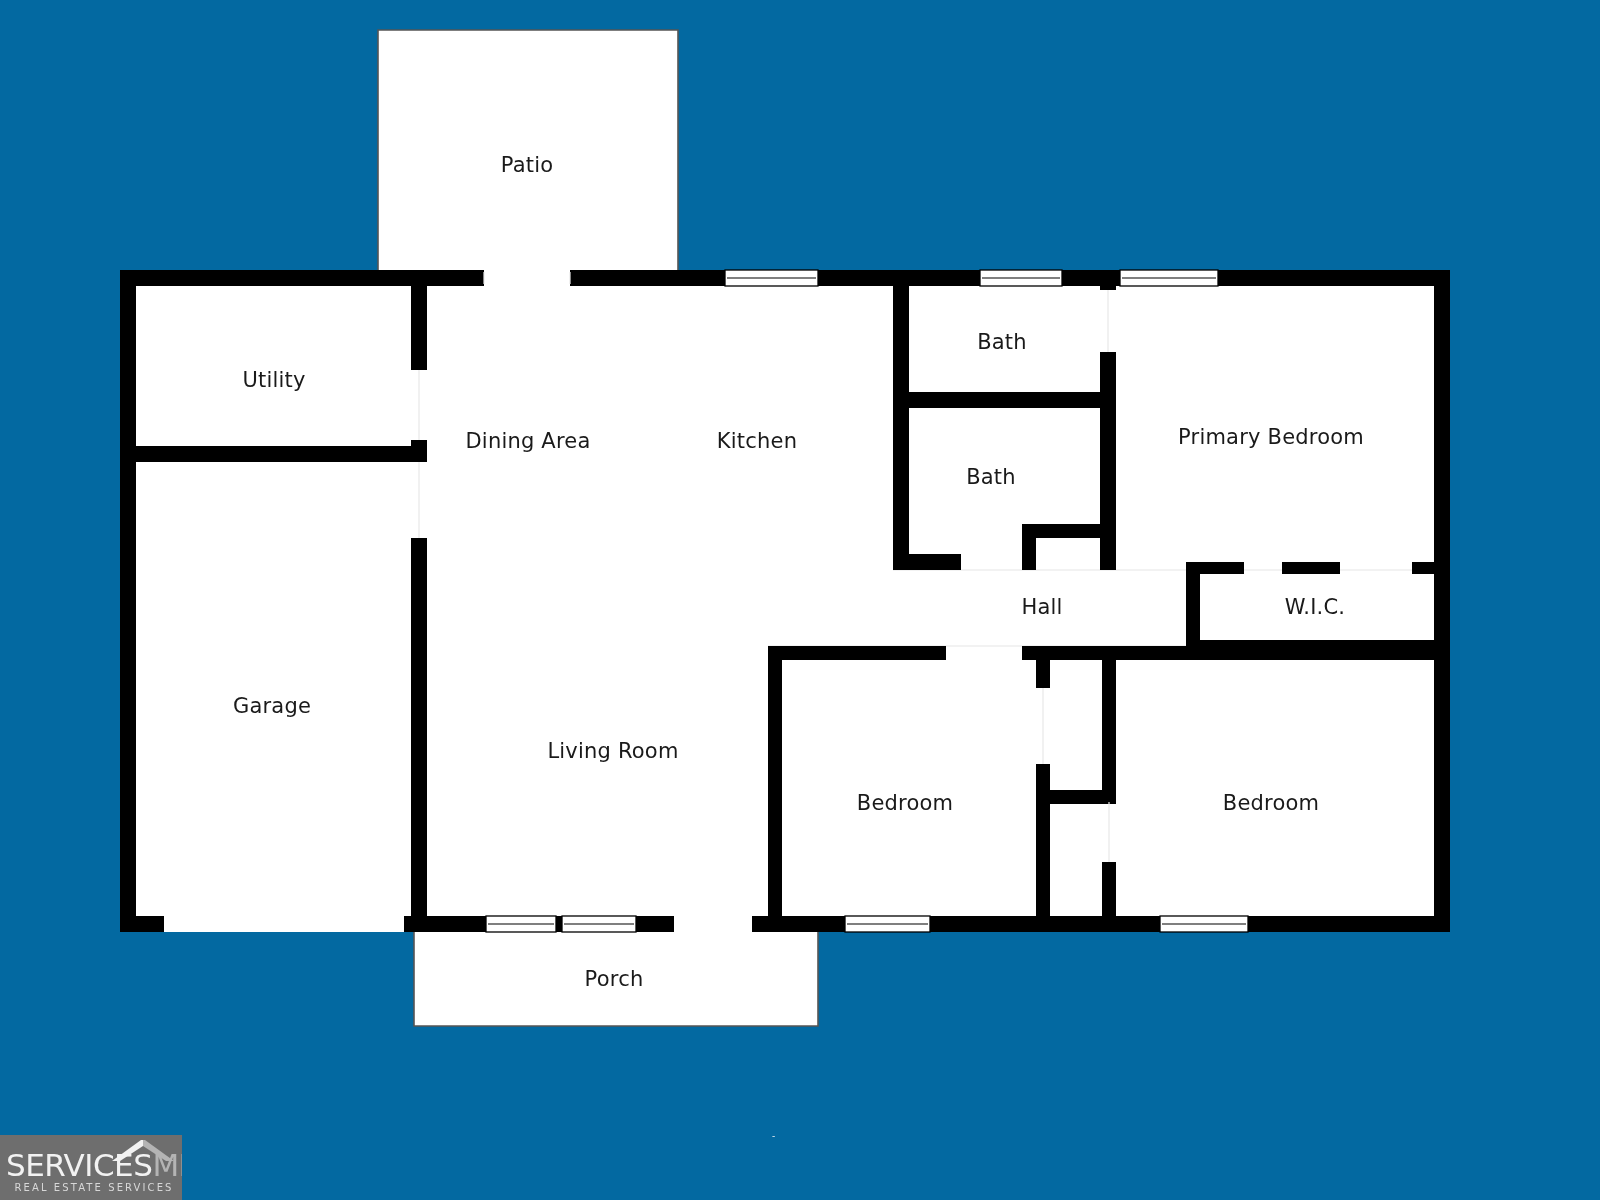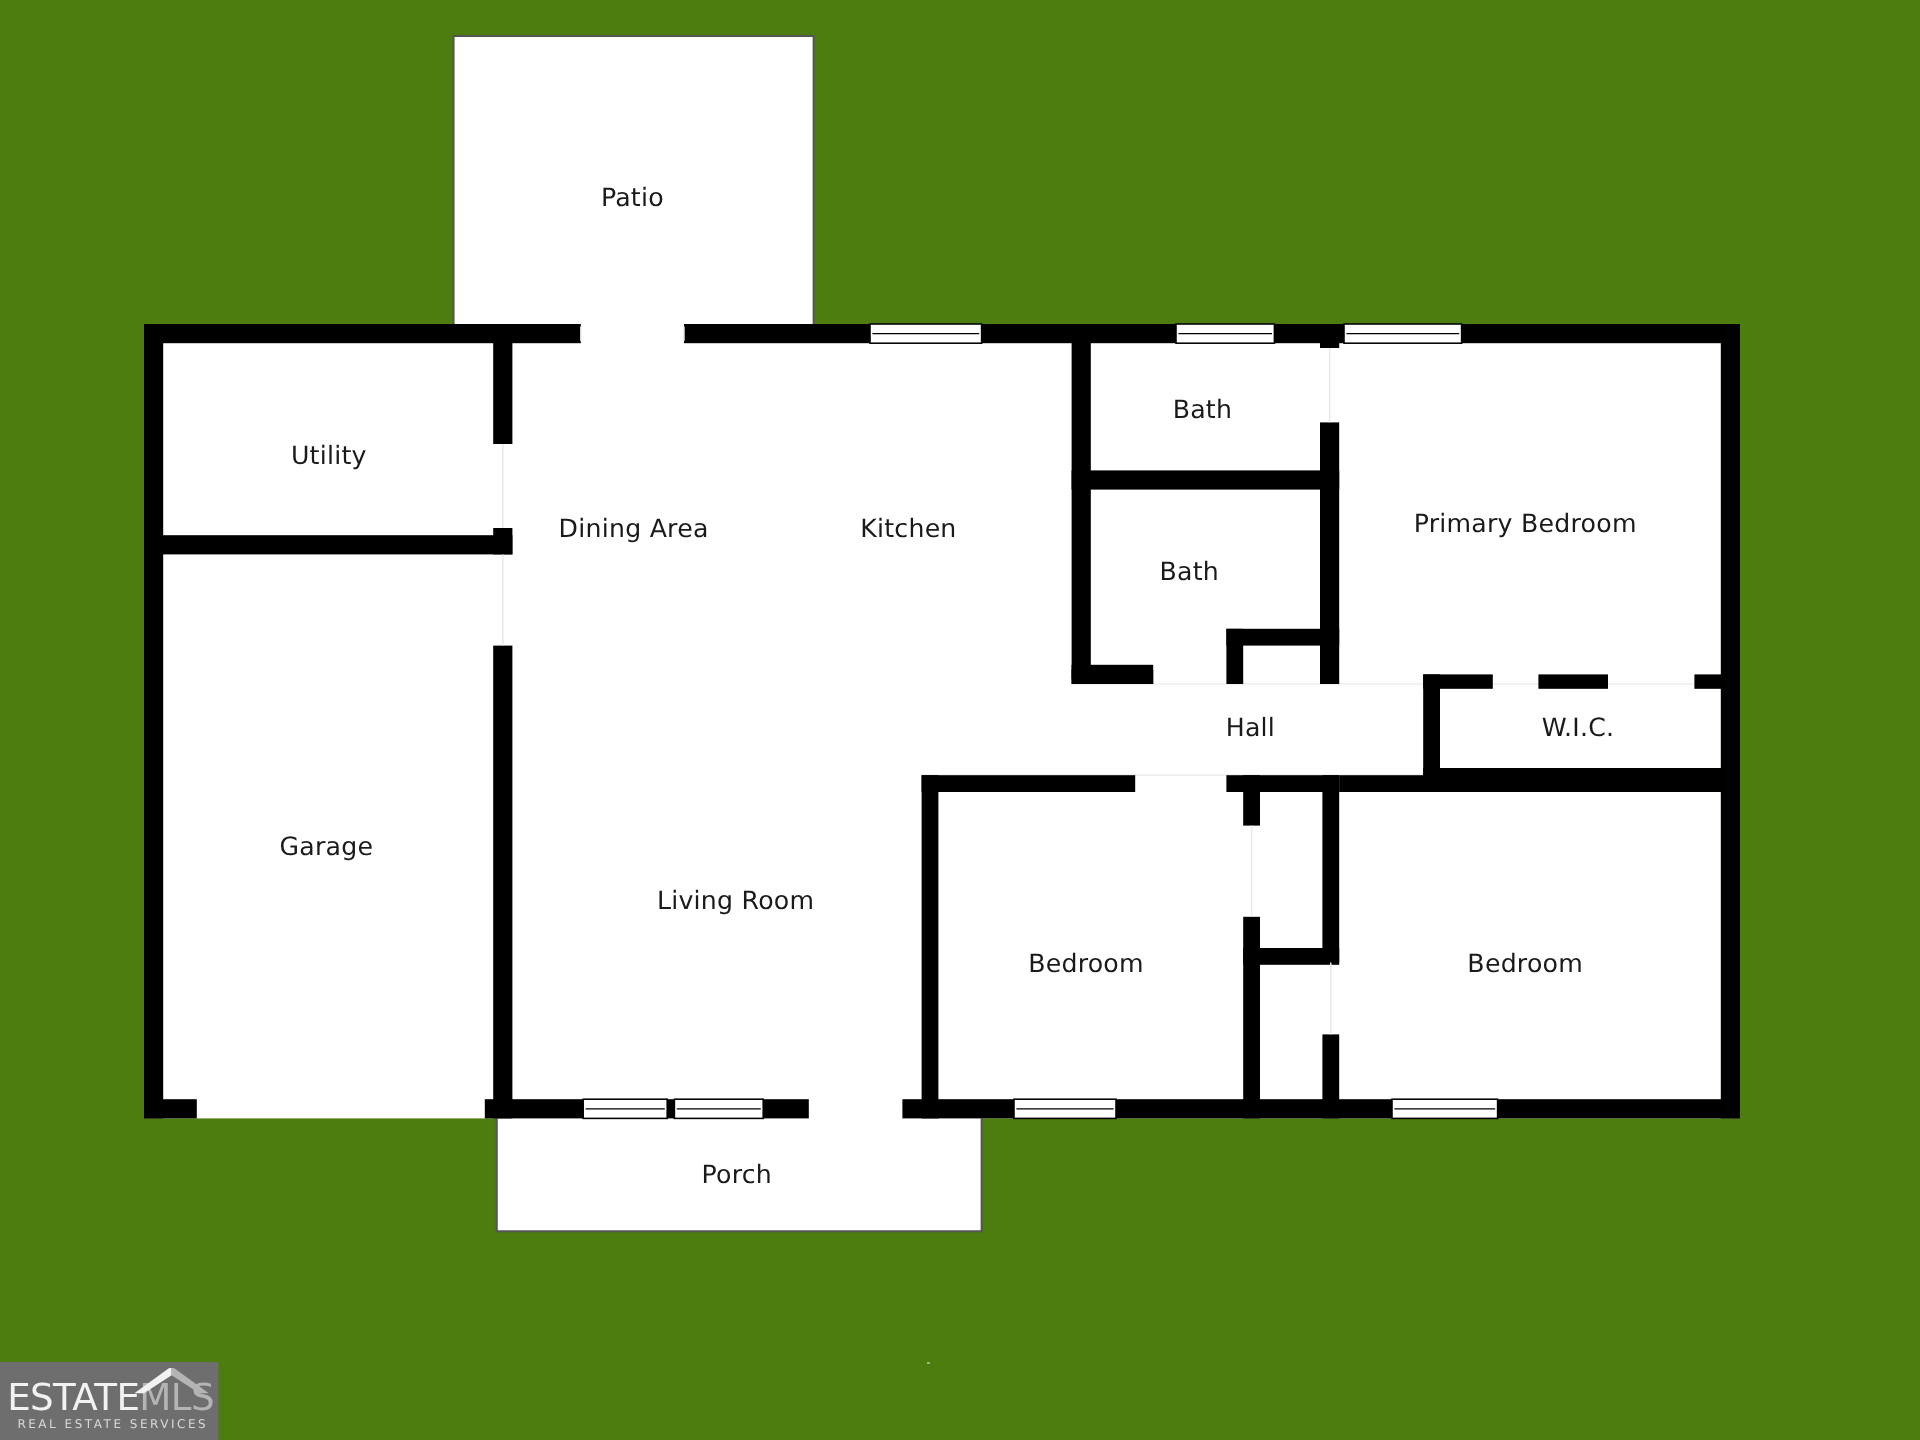--- a/index.html
+++ b/index.html
@@ -14,21 +14,21 @@
     font-family: "DejaVu Sans", "Liberation Sans", sans-serif;
     position: relative;
     overflow: hidden;
   }
   #floorplan-stage {
     position: absolute;
     left: 0;
     top: 0;
     width: 1600px;
     height: 1200px;
-    background: #4d7c0f;
+    background: #0369a1;
   }
   #plan-svg {
     position: absolute;
     left: 0;
     top: 0;
     width: 1600px;
     height: 1200px;
     display: block;
   }
   .room-label {
@@ -268,21 +268,21 @@
       <text class="room-label" x="1271" y="804">Bedroom</text>
       <text class="room-label" x="614" y="980">Porch</text>
     </g>
 
   </svg>
 
   <div id="bottom-faint-mark">-</div>
 
   <div id="watermark-logo">
     <div class="logo-row1">
-      <span class="logo-georgia">ESTATE</span>
+      <span class="logo-georgia">SERVICES</span>
       <span class="logo-mls">MLS</span>
     </div>
     <svg class="logo-roof" viewBox="0 0 62 24" xmlns="http://www.w3.org/2000/svg">
       <path d="M 0 23 L 29 2 L 31 2 L 31 8 L 8 23 Z" fill="#f2f2f2"></path>
       <path d="M 31 2 L 33 2 L 62 23 L 54 23 L 31 8 Z" fill="#b4b4b4"></path>
     </svg>
     <div class="logo-row2">REAL ESTATE SERVICES</div>
   </div>
 
 </div>

